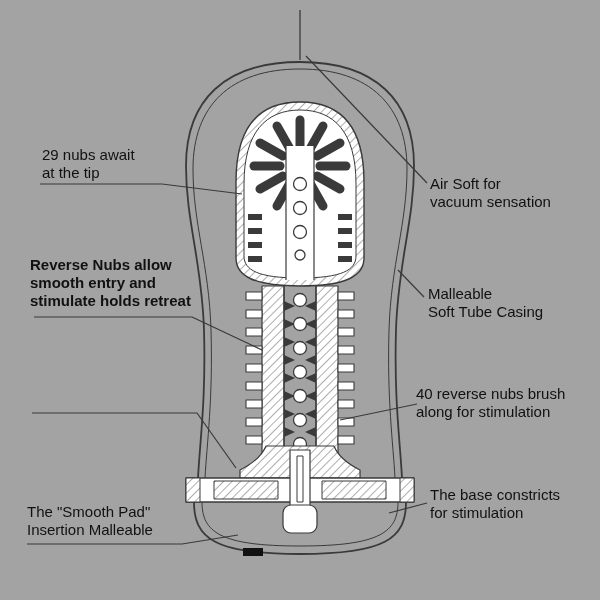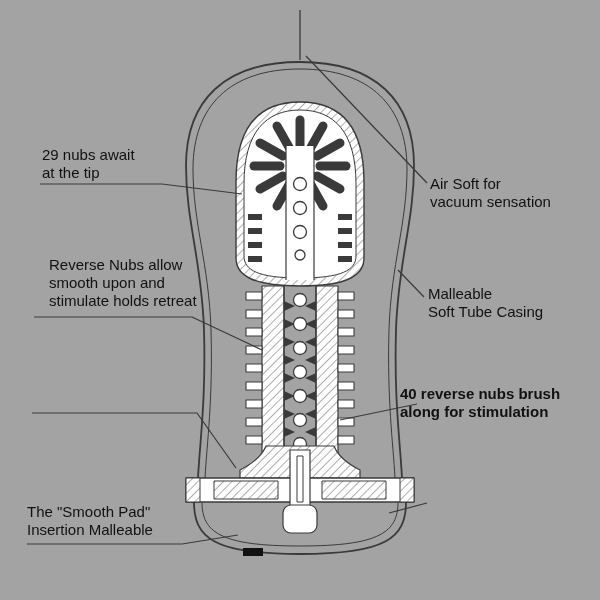--- a/index.html
+++ b/index.html
@@ -180,36 +180,40 @@
   <div class="label" style="left:42px; top:146px;">
     <div>29 nubs await</div>
     <div>at the tip</div>
   </div>
 
   <div class="label" style="left:430px; top:175px;">
     <div>Air Soft for</div>
     <div>vacuum sensation</div>
   </div>
 
-  <div class="label" style="left:49px; top:256px;">
+  <div class="label" style="left:30px; top:256px;font-weight:bold;">
     <div>Reverse Nubs allow</div>
-    <div>smooth upon and</div>
+    <div>smooth entry and</div>
     <div>stimulate holds retreat</div>
   </div>
 
   <div class="label" style="left:428px; top:285px;">
     <div>Malleable</div>
     <div>Soft Tube Casing</div>
   </div>
 
 
-  <div class="label" style="left:400px; top:385px;font-weight:bold;">
+  <div class="label" style="left:416px; top:385px;">
     <div>40 reverse nubs brush</div>
     <div>along for stimulation</div>
   </div>
 
   <div class="label" style="left:27px; top:503px;">
     <div>The "Smooth Pad"</div>
     <div>Insertion Malleable</div>
   </div>
 
+  <div class="label" style="left:430px; top:486px;">
+    <div>The base constricts</div>
+    <div>for stimulation</div>
+  </div>
 
 </div>
 
 </body></html>

